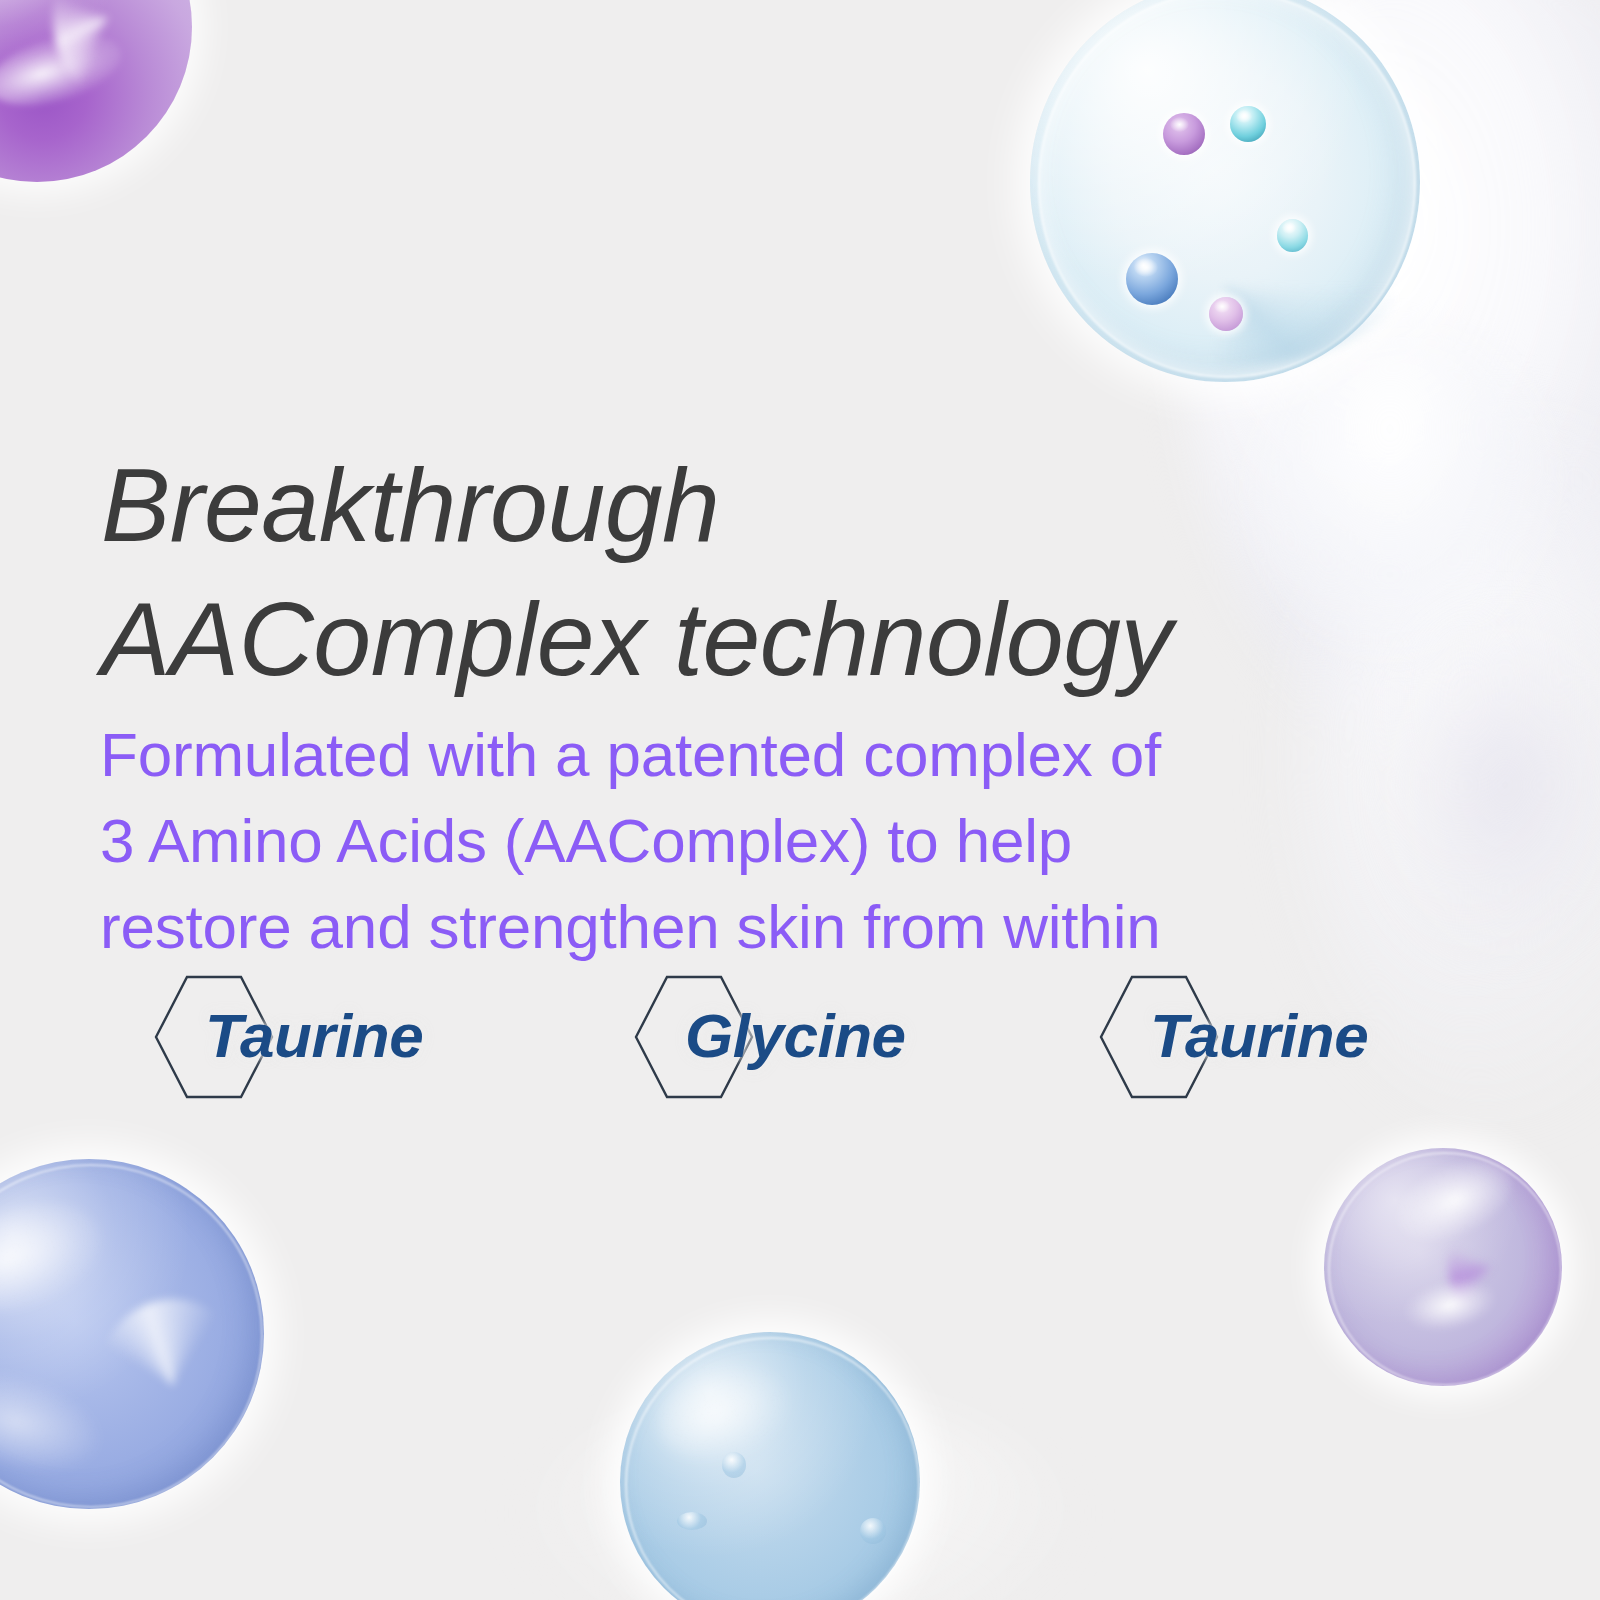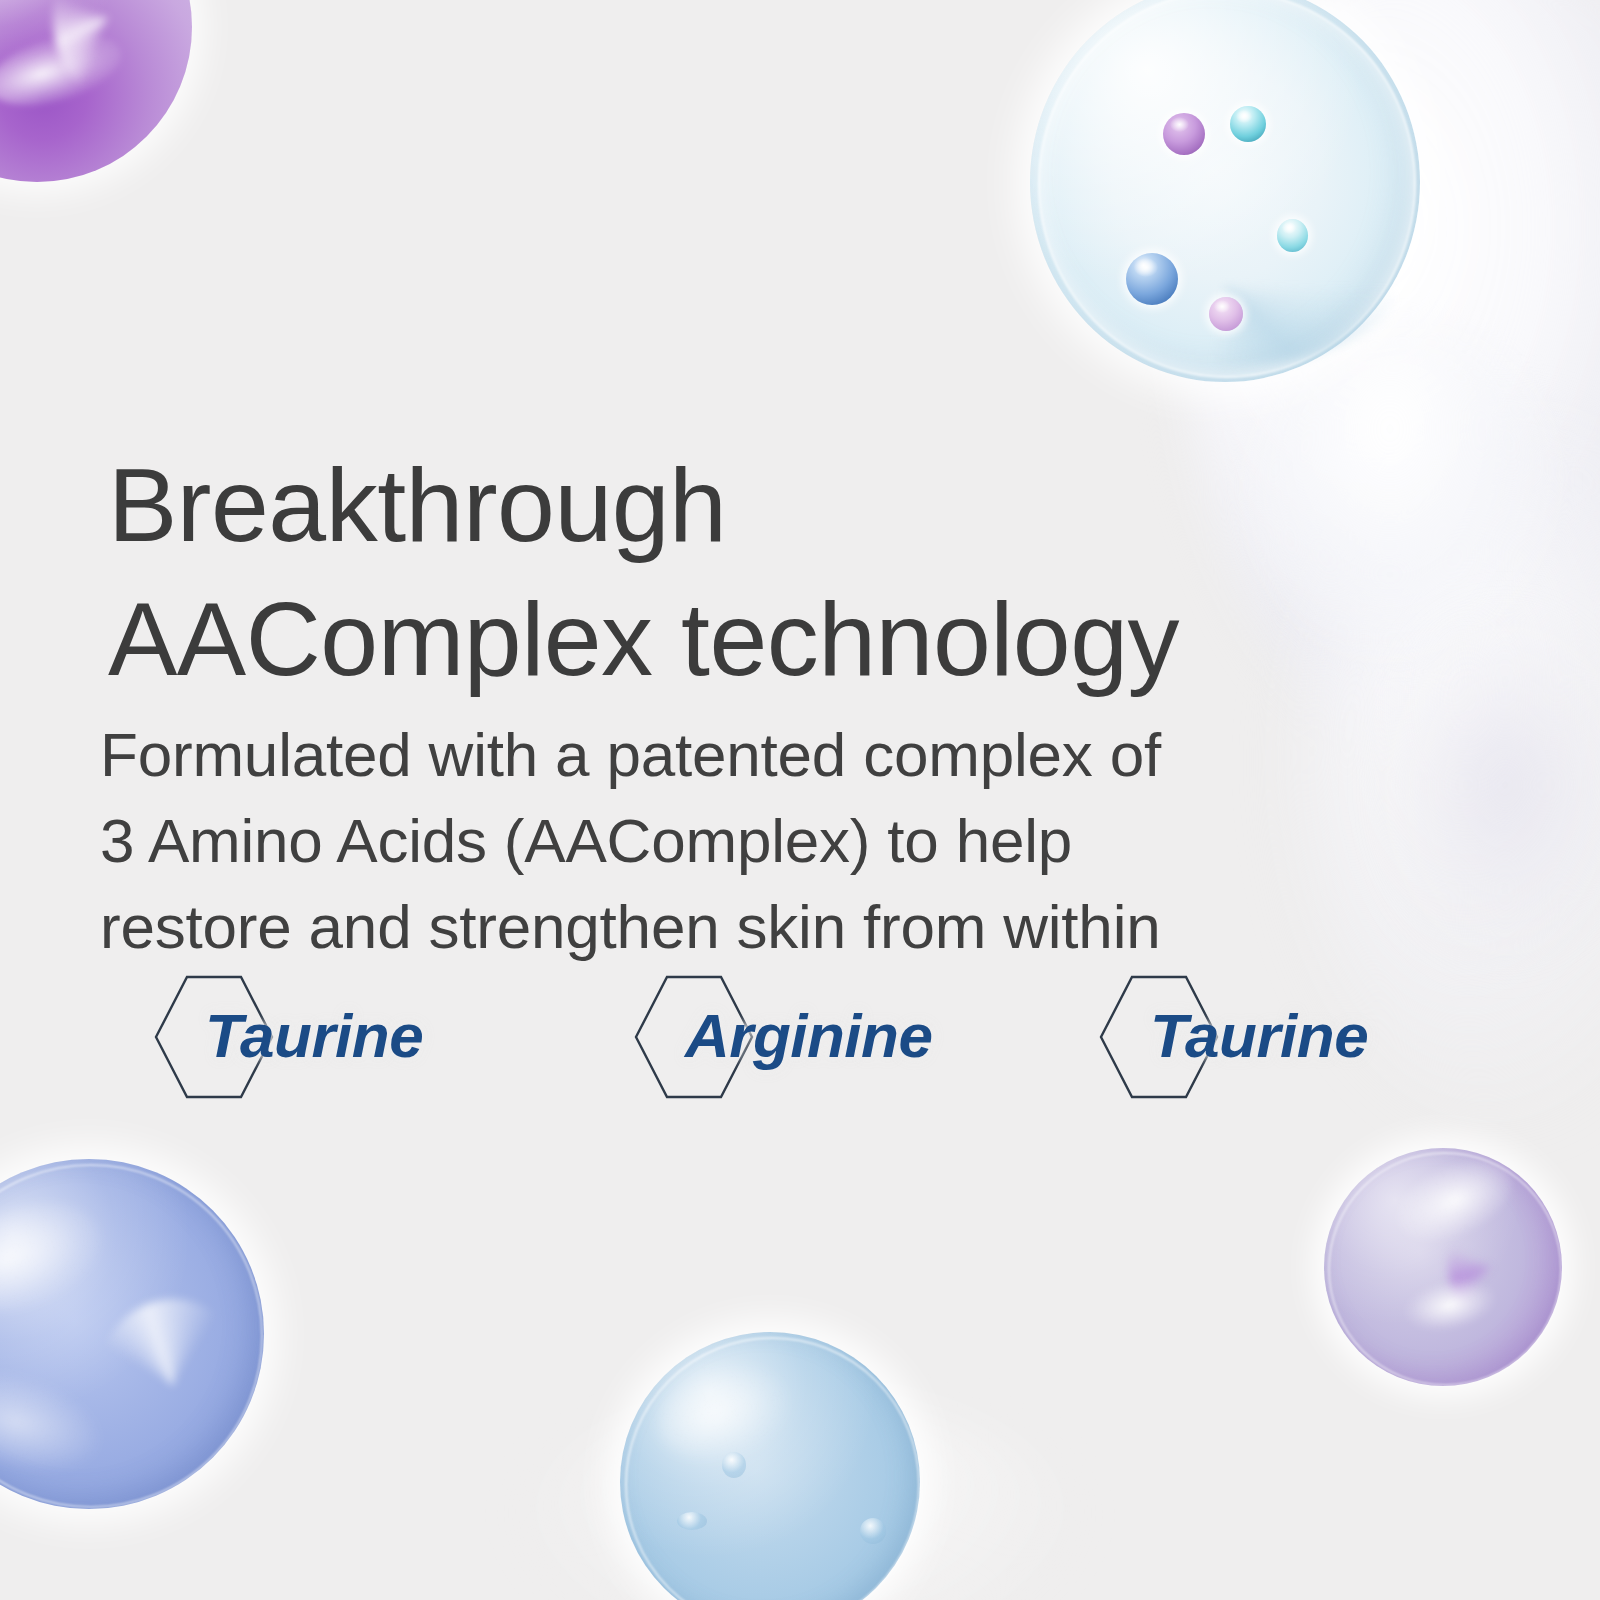--- a/index.html
+++ b/index.html
@@ -228,33 +228,34 @@
   #bubble-bottomright .s3{
     left:34%;top:56%;width:38%;height:20%;
     background:radial-gradient(ellipse, rgba(255,255,255,0.92) 0%, rgba(255,255,255,0.1) 62%, rgba(255,255,255,0) 84%);
     transform:rotate(-12deg);filter:blur(2.5px);
   }
 
   
   #content{position:absolute;left:0;top:0;width:1600px;height:1600px;}
 
   #heading{
-    position:absolute;left:108px;top:368px;width:1370px;
+    position:absolute;left:101px;top:368px;width:1370px;
     font-size:104px;line-height:134px;
     font-weight:300;
     letter-spacing:-0.5px;
     color:#3c3c3c;
     white-space:pre-line;
+    font-style:italic;
   }
   #subcopy{
     position:absolute;left:100px;top:650px;width:1290px;
     font-size:62px;line-height:86px;
     font-weight:400;
     letter-spacing:-0.2px;
-    color:#404040;
+    color:#8b5cf6;
     white-space:pre-line;
   }
 
   
   #badges{position:absolute;left:8px;top:968px;width:1600px;height:140px;margin-left:47px;}
   .badge{position:absolute;top:0;height:140px;}
   .badge .hex{
     position:absolute;left:0;top:6px;width:122px;height:126px;
   }
   .badge .hex svg{display:block;width:122px;height:126px;}
@@ -340,21 +341,21 @@
         </span>
         <span class="label">Taurine</span>
       </div>
 
       <div class="badge" id="badge-glycine">
         <span class="hex">
           <svg viewBox="0 0 122 126" xmlns="http://www.w3.org/2000/svg">
             <polygon points="34,3 88,3 119,63 88,123 34,123 3,63" fill="none" stroke="#2e3a49" stroke-width="2.4" stroke-linejoin="miter"></polygon>
           </svg>
         </span>
-        <span class="label">Arginine</span>
+        <span class="label">Glycine</span>
       </div>
 
       <div class="badge" id="badge-arginine">
         <span class="hex">
           <svg viewBox="0 0 122 126" xmlns="http://www.w3.org/2000/svg">
             <polygon points="34,3 88,3 119,63 88,123 34,123 3,63" fill="none" stroke="#2e3a49" stroke-width="2.4" stroke-linejoin="miter"></polygon>
           </svg>
         </span>
         <span class="label">Taurine</span>
       </div>

